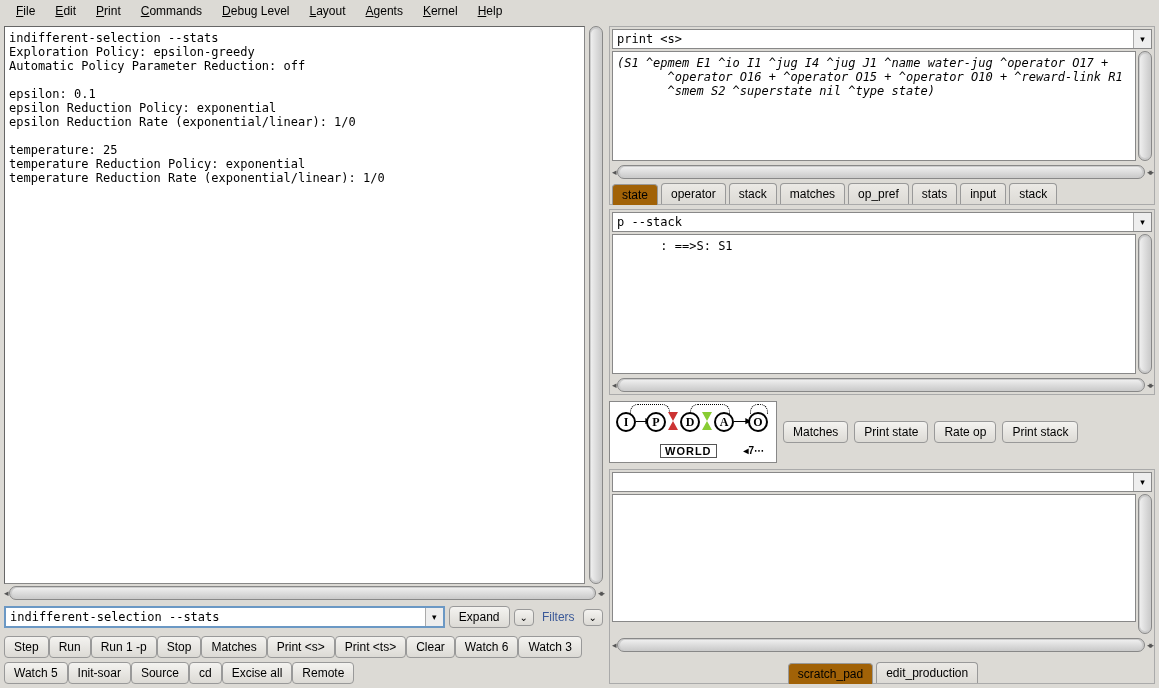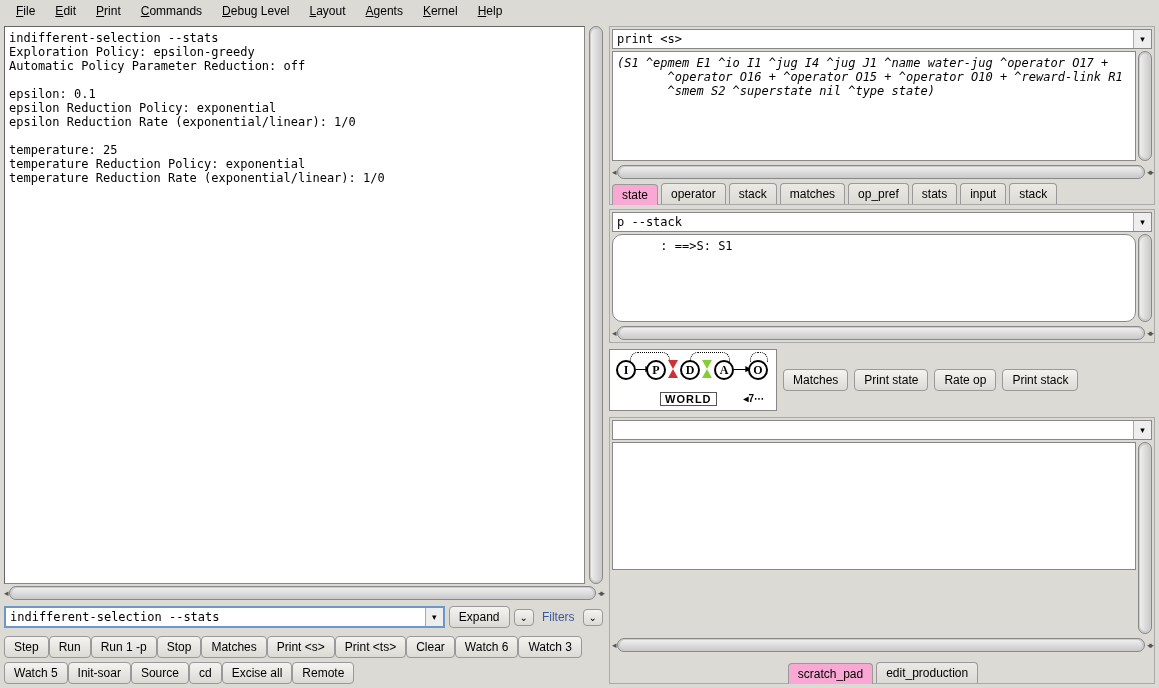--- a/index.html
+++ b/index.html
@@ -171,21 +171,21 @@
   background: white;
   border: 1px solid #888;
   margin: 2px 18px 0 2px;
   font-family: monospace;
   font-size: 12px;
   padding: 4px;
   white-space: pre;
   position: relative;
 }
 .sp1 .sub-output { height: 110px; }
-.sp2 .sub-output { height: 88px; border-radius: 10px; }
+.sp2 .sub-output { height: 140px; }
 .sp3-output {
   background: white;
   border: 1px solid #888;
   margin: 2px 18px 0 2px;
   height: 128px;
   position: relative;
 }
 .tabs {
   display: flex;
   gap: 3px;
@@ -195,21 +195,21 @@
 .tab {
   background: linear-gradient(#ebe9e5,#dcdad5);
   border: 1px solid #999;
   border-bottom: none;
   border-radius: 4px 4px 0 0;
   padding: 3px 9px;
   font-size: 12px;
   cursor: pointer;
 }
 .tab.active {
-  background: #f9a8d4;
+  background: #a16207;
   position: relative;
   top: 1px;
 }
 .bottom-tabs {
   display: flex;
   gap: 3px;
   margin-top: 8px;
   padding-left: 2px;
   justify-content: center;
 }

